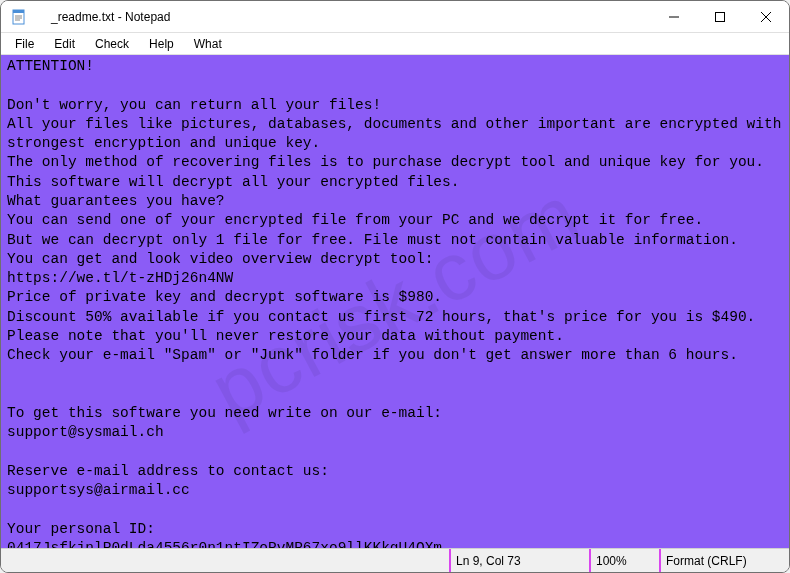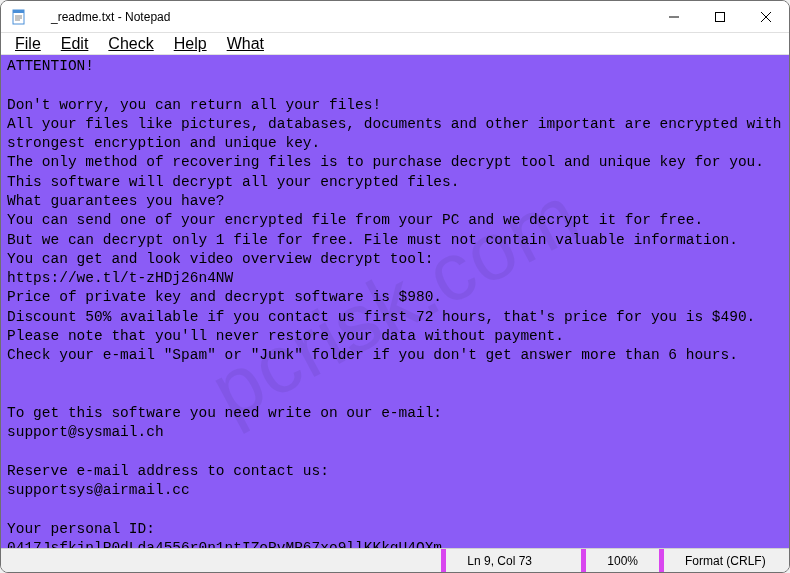--- a/index.html
+++ b/index.html
@@ -62,24 +62,23 @@
     .menubar {
       height: 22px;
       background: #ffffff;
       display: flex;
       align-items: center;
       padding: 0 4px;
       border-bottom: 1px solid #e0e0e0;
     }
     .menu-item {
       padding: 2px 10px;
-      font-size: 16px;
+      font-size: 12px;
       color: #000;
       cursor: pointer;
-      text-decoration: underline;
     }
     .content {
       flex: 1;
       background: #8b5cf6;
       padding: 2px 6px;
       font-family: Consolas, 'Courier New', monospace;
       font-size: 14.5px;
       line-height: 1.33;
       color: #000;
       white-space: pre-wrap;
@@ -90,22 +89,22 @@
       height: 24px;
       background: #f0f0f0;
       border-top: 1px solid #d0d0d0;
       display: flex;
       align-items: center;
       justify-content: flex-end;
       font-size: 12px;
       color: #000;
     }
     .status-section {
-      padding: 0 21px;
-      border-left: 5px solid #d946ef;
+      padding: 0 5px;
+      border-left: 2px solid #d946ef;
       height: 100%;
       display: flex;
       align-items: center;
       min-width: 60px;
     }
     .status-cursor { min-width: 140px; }
     .status-zoom { min-width: 70px; }
     .status-le { min-width: 130px; }
     .status-enc { min-width: 100px; }
     .status-spacer { flex: 1; }

